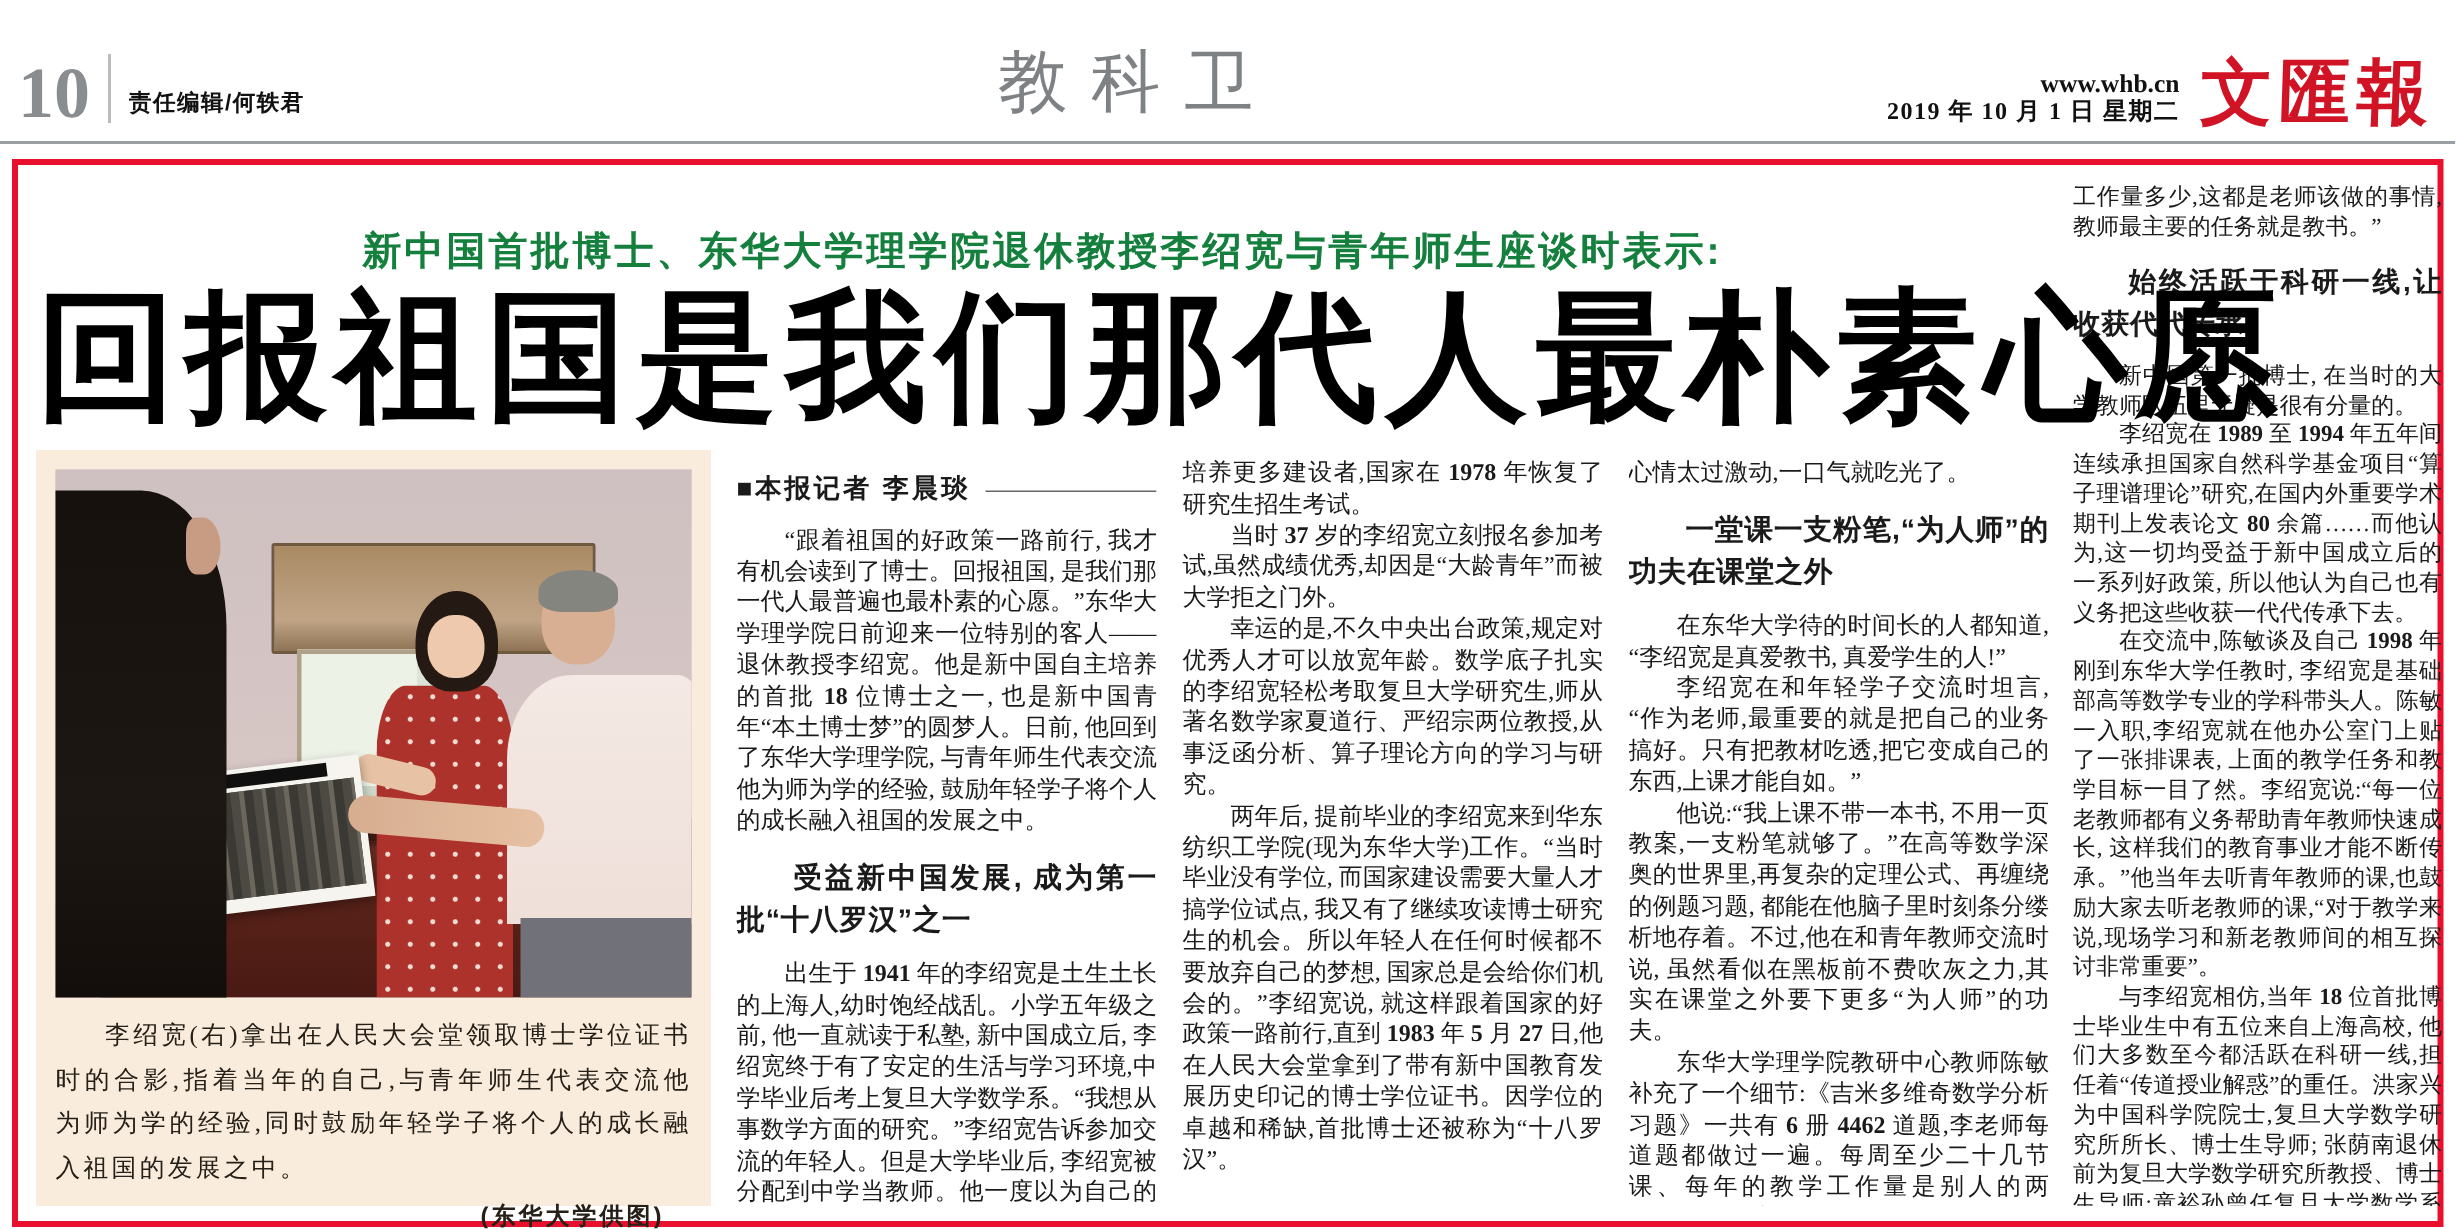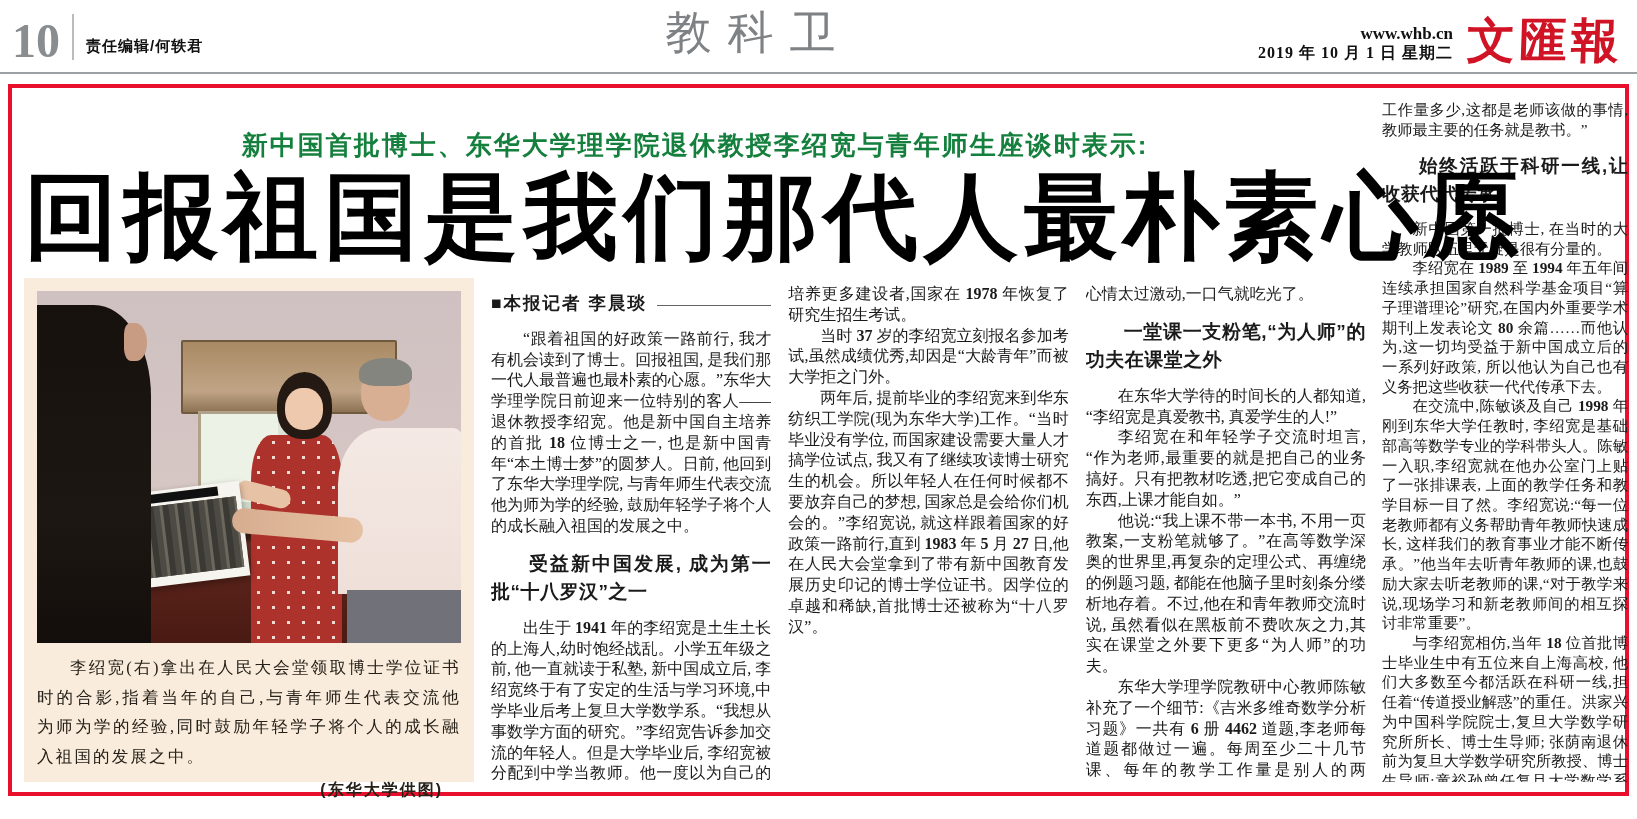--- a/index.html
+++ b/index.html
@@ -3,21 +3,21 @@
 <meta charset="utf-8">
 <style>
   * { box-sizing: border-box; }
   html,body { margin:0; padding:0; background:#ffffff; }
   .page {
     position:relative; width:1637px; height:819px; background:#fff;
     font-family:"Liberation Serif", serif; color:#1a1a1a; overflow:hidden;
   }
 
   
-  .masthead { position:relative; height:72px; }
+  .masthead { position:relative; height:94px; }
   .mh-left { position:absolute; left:12px; bottom:10px; display:flex; align-items:flex-end; gap:12px; }
   .pageno { font-family:"Liberation Serif",serif; font-weight:bold; font-size:48px; line-height:.85; color:#8a8d90; }
   .mh-vline { width:2px; height:46px; background:#b9bcbe; margin-bottom:2px; }
   .mh-editor { font-family:"Liberation Sans",sans-serif; font-weight:bold; font-size:15px; color:#111; margin-bottom:6px; letter-spacing:1px; }
   .mh-center { position:absolute; left:calc(50% - 60px); bottom:8px; transform:translateX(-50%);
     font-family:"Liberation Sans",sans-serif; font-size:46px; color:#7f8285; letter-spacing:16px; font-weight:500; white-space:nowrap; }
   .mh-right { position:absolute; right:14px; bottom:8px; display:flex; align-items:flex-end; gap:14px; }
   .mh-dates { text-align:right; font-family:"Liberation Serif",serif; font-weight:bold; color:#111; }
   .mh-site { font-size:17px; line-height:1.15; }
   .mh-date { font-size:16px; line-height:1.3; letter-spacing:1px; }
@@ -172,20 +172,21 @@
           <p class="blk blk-para">“跟着祖国的好政策一路前行, 我才有机会读到了博士。回报祖国, 是我们那一代人最普遍也最朴素的心愿。”东华大学理学院日前迎来一位特别的客人——退休教授李绍宽。他是新中国自主培养的首批 <b>18</b> 位博士之一, 也是新中国青年“本土博士梦”的圆梦人。日前, 他回到了东华大学理学院, 与青年师生代表交流他为师为学的经验, 鼓励年轻学子将个人的成长融入祖国的发展之中。</p>
               <p class="blk blk-subhead">受益新中国发展, 成为第一批“十八罗汉”之一</p>
               <p class="blk blk-para">出生于 <b>1941</b> 年的李绍宽是土生土长的上海人,幼时饱经战乱。小学五年级之前, 他一直就读于私塾, 新中国成立后, 李绍宽终于有了安定的生活与学习环境,中学毕业后考上复旦大学数学系。“我想从事数学方面的研究。”李绍宽告诉参加交流的年轻人。但是大学毕业后, 李绍宽被分配到中学当教师。他一度以为自己的科研梦想破灭了。没想到, 为了</p>
             </div>
         </div>
 
         <div class="col">
 
         <p class="blk blk-cont">培养更多建设者,国家在 <b>1978</b> 年恢复了研究生招生考试。</p>
             <p class="blk blk-para">当时 <b>37</b> 岁的李绍宽立刻报名参加考试,虽然成绩优秀,却因是“大龄青年”而被大学拒之门外。</p>
+            <p class="blk blk-para">幸运的是,不久中央出台政策,规定对优秀人才可以放宽年龄。数学底子扎实的李绍宽轻松考取复旦大学研究生,师从著名数学家夏道行、严绍宗两位教授,从事泛函分析、算子理论方向的学习与研究。</p>
             <p class="blk blk-para">两年后, 提前毕业的李绍宽来到华东纺织工学院(现为东华大学)工作。“当时毕业没有学位, 而国家建设需要大量人才搞学位试点, 我又有了继续攻读博士研究生的机会。所以年轻人在任何时候都不要放弃自己的梦想, 国家总是会给你们机会的。”李绍宽说, 就这样跟着国家的好政策一路前行,直到 <b>1983</b> 年 <b>5</b> 月 <b>27</b> 日,他在人民大会堂拿到了带有新中国教育发展历史印记的博士学位证书。因学位的卓越和稀缺,首批博士还被称为“十八罗汉”。</p>
           </div>
 
         <div class="col">
 
         <p class="blk blk-cont">心情太过激动,一口气就吃光了。</p>
             <p class="blk blk-subhead">一堂课一支粉笔,“为人师”的功夫在课堂之外</p>
             <p class="blk blk-para">在东华大学待的时间长的人都知道, “李绍宽是真爱教书, 真爱学生的人!”</p>
             <p class="blk blk-para">李绍宽在和年轻学子交流时坦言, “作为老师,最重要的就是把自己的业务搞好。只有把教材吃透,把它变成自己的东西,上课才能自如。”</p>
             <p class="blk blk-para">他说:“我上课不带一本书, 不用一页教案,一支粉笔就够了。”在高等数学深奥的世界里,再复杂的定理公式、再缠绕的例题习题, 都能在他脑子里时刻条分缕析地存着。不过,他在和青年教师交流时说, 虽然看似在黑板前不费吹灰之力,其实在课堂之外要下更多“为人师”的功夫。</p>

